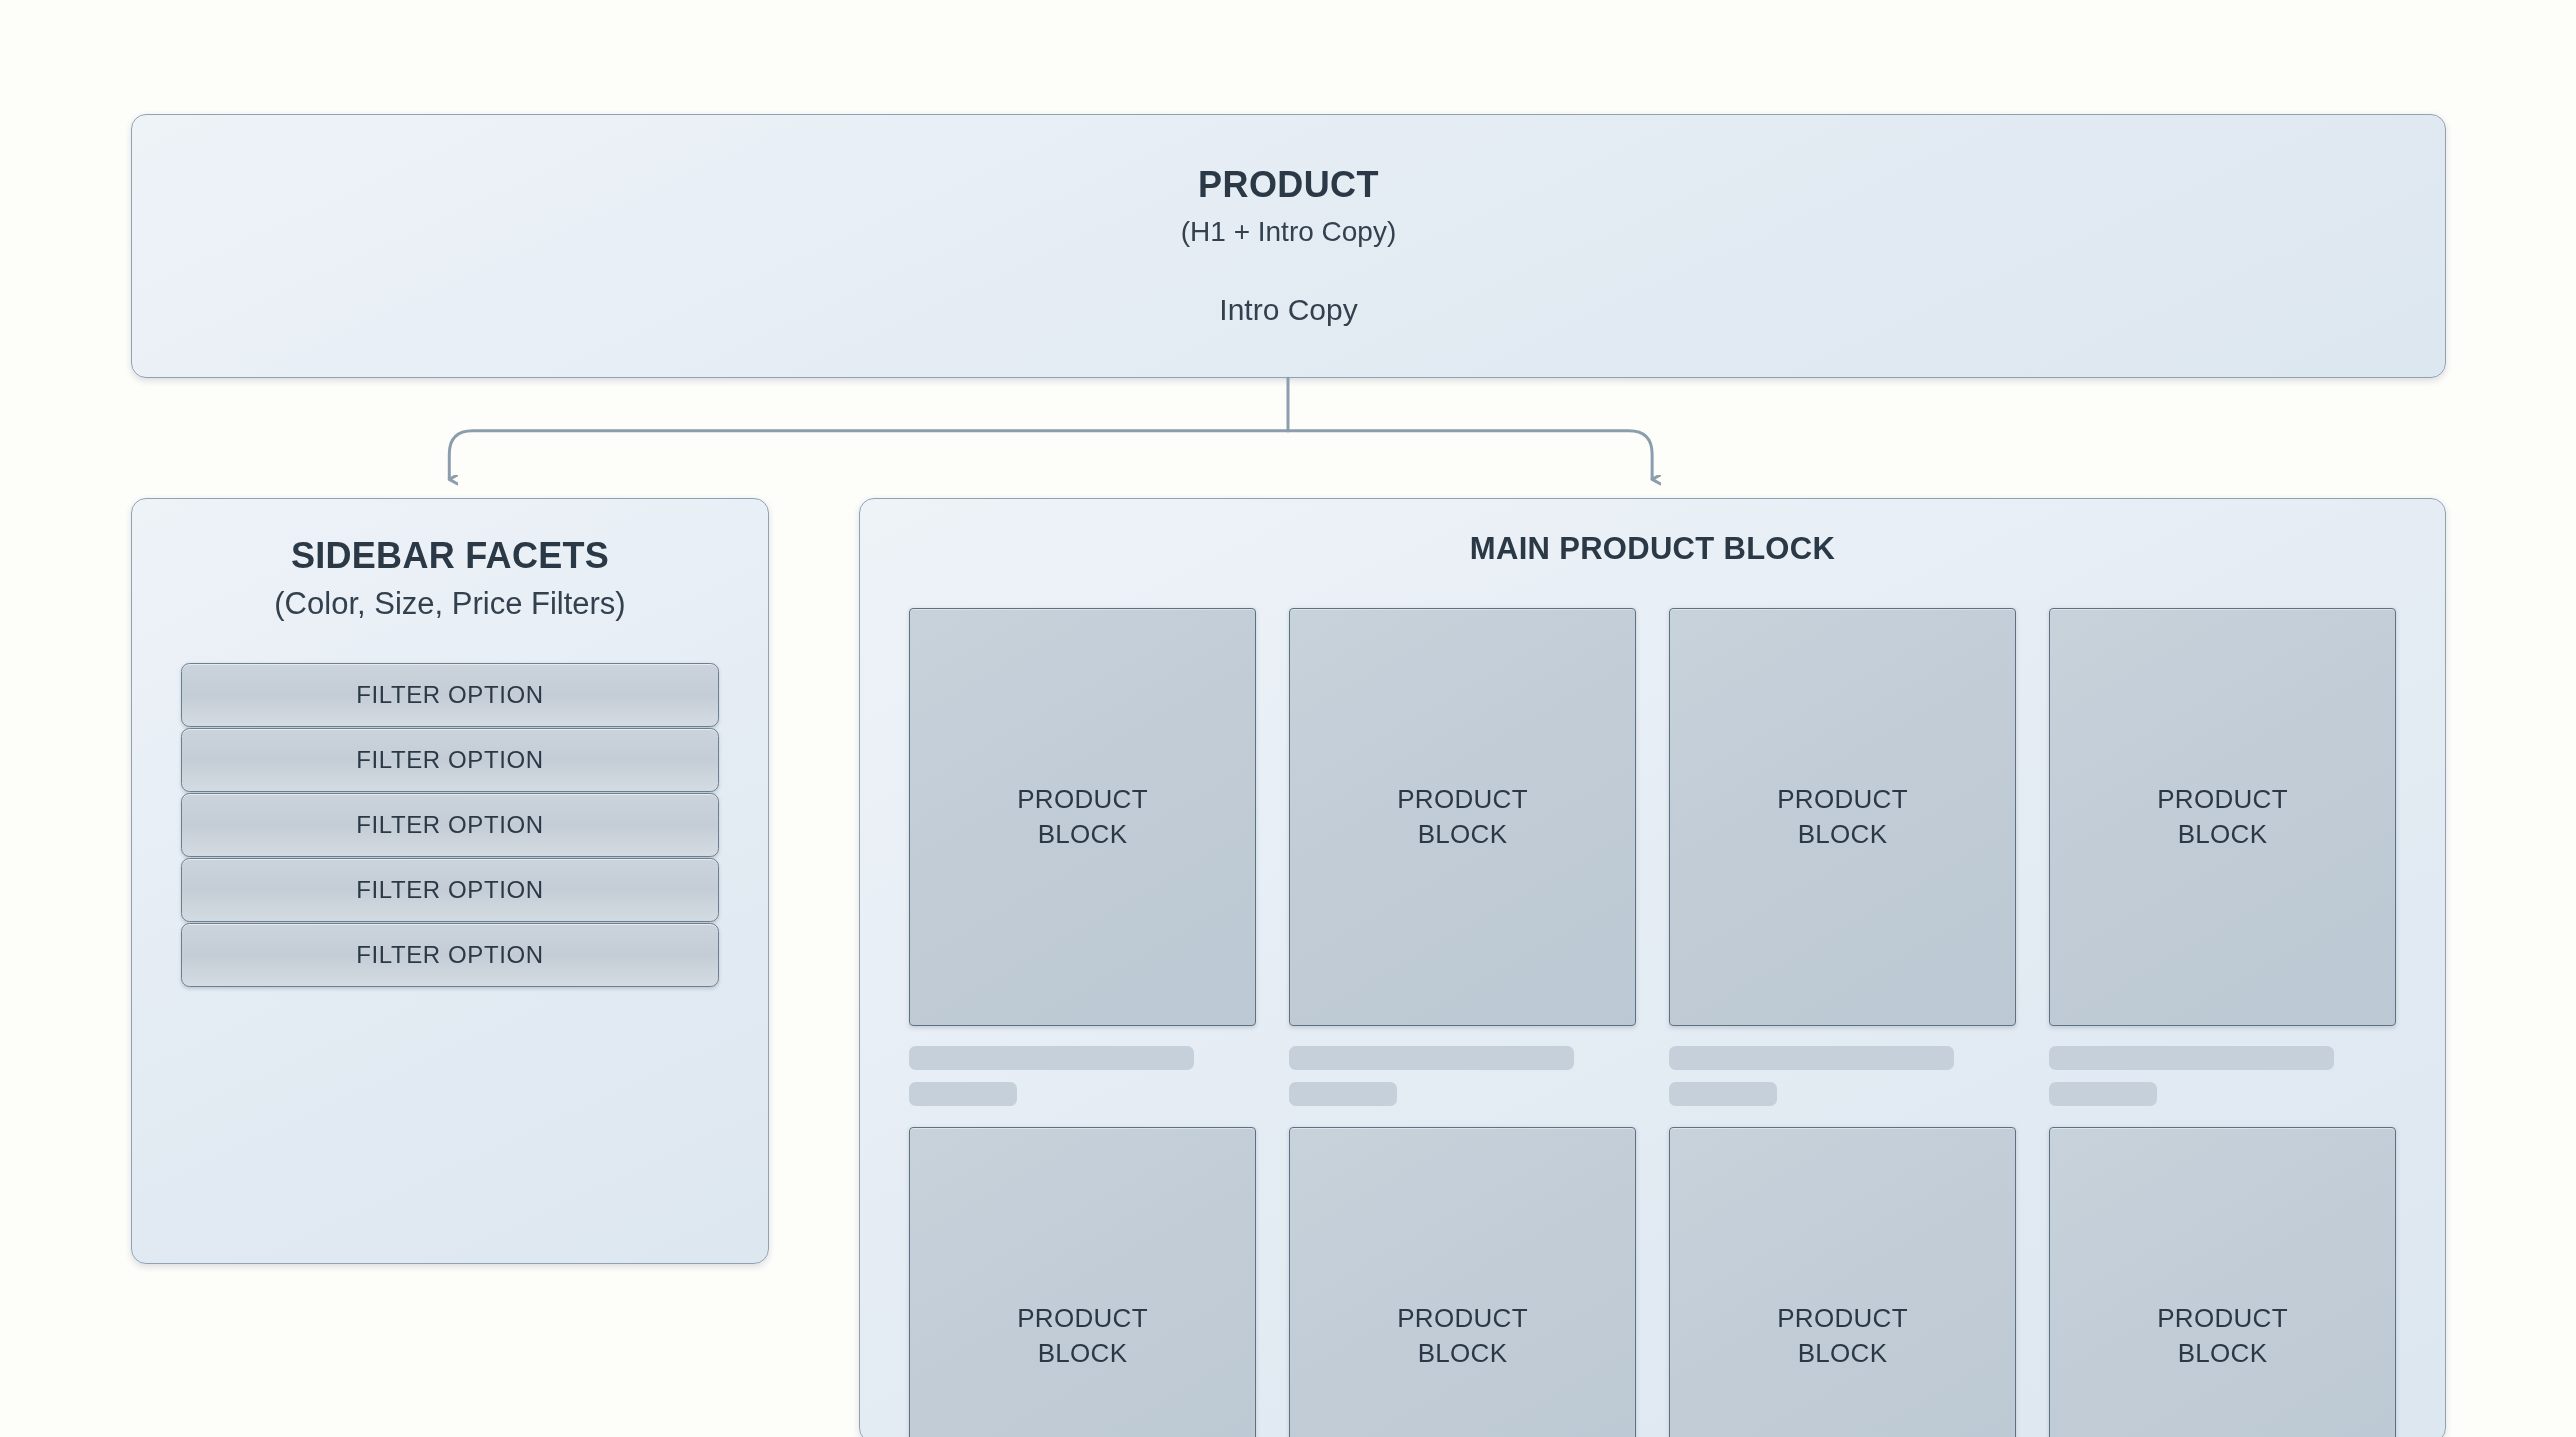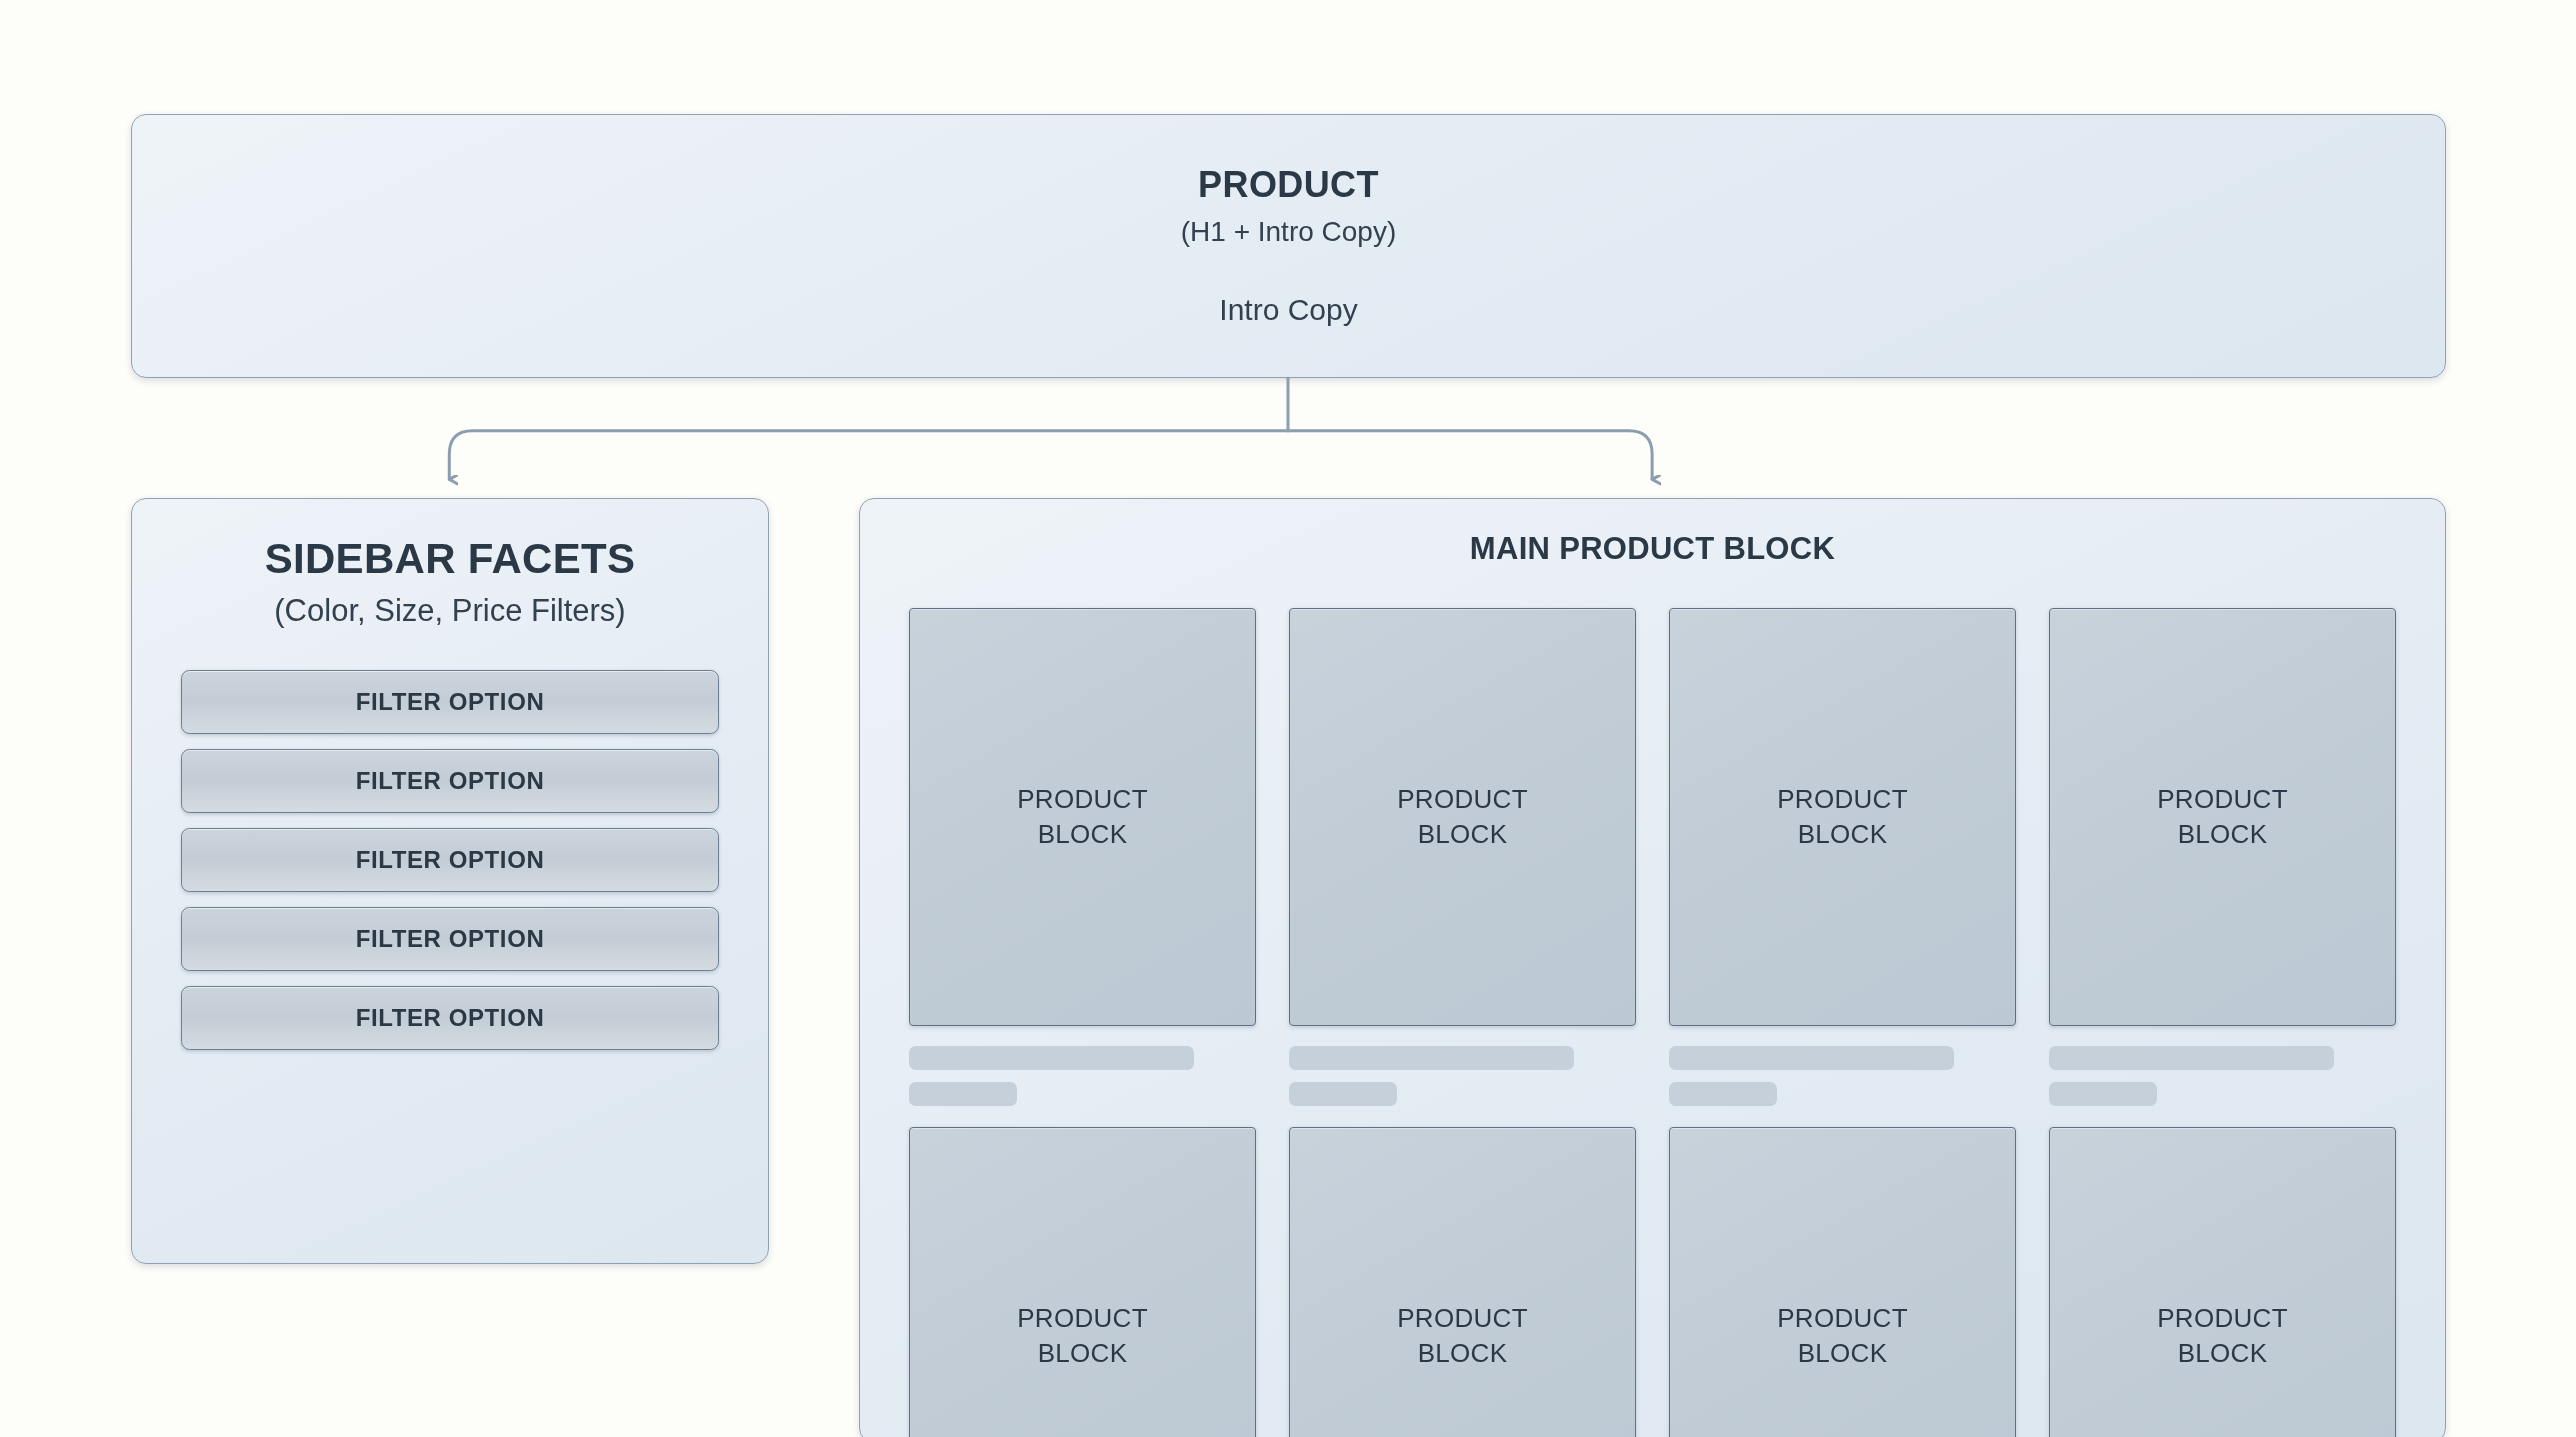--- a/index.html
+++ b/index.html
@@ -86,21 +86,21 @@
     top: 498px;
     width: 638px;
     height: 766px;
     padding: 36px 49px 41px 49px;
     display: flex;
     flex-direction: column;
     align-items: center;
   }
 
   #sidebar-title {
-    font-size: 42px;
+    font-size: 36px;
     font-weight: bold;
     letter-spacing: 0.3px;
     color: #2b3947;
     text-align: center;
     line-height: 1.15;
   }
 
   #sidebar-subtitle {
     font-size: 31px;
     font-weight: normal;
@@ -108,22 +108,21 @@
     text-align: center;
     margin-top: 8.4px;
     line-height: 1.2;
   }
 
   #filter-list {
     margin-top: 41px;
     width: 100%;
     display: flex;
     flex-direction: column;
-    gap: 15px;
-    font-weight: bold;
+    gap: 1px;
   }
 
   .filter-option {
     width: 100%;
     height: 64px;
     border: 1.9px solid #6b7f91;
     border-radius: 8.4px;
     background: linear-gradient(180deg, #cbd4dc 0%, #c4cdd6 50%, #d4dbe2 100%);
     box-shadow: 0 1.9px 3.7px rgba(60, 80, 100, 0.22),
                 inset 0 0.9px 0 rgba(255, 255, 255, 0.55);

